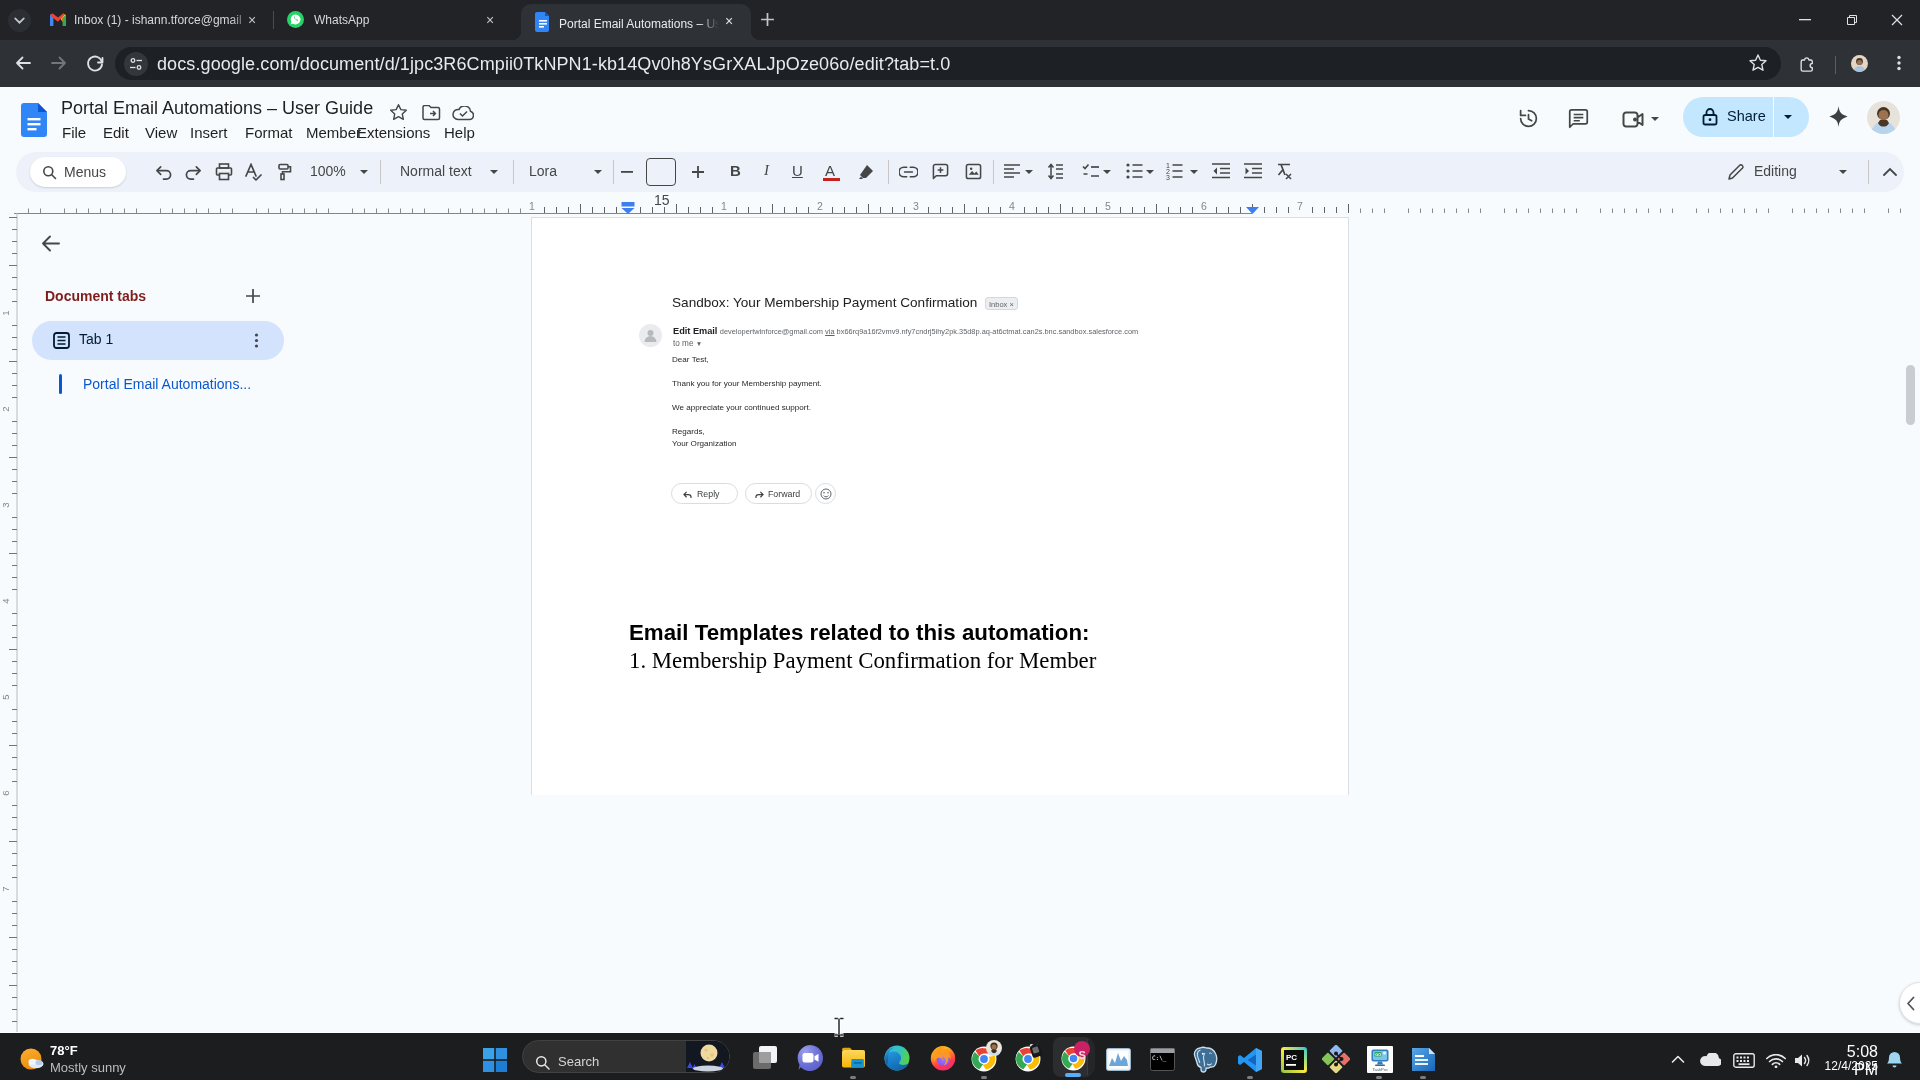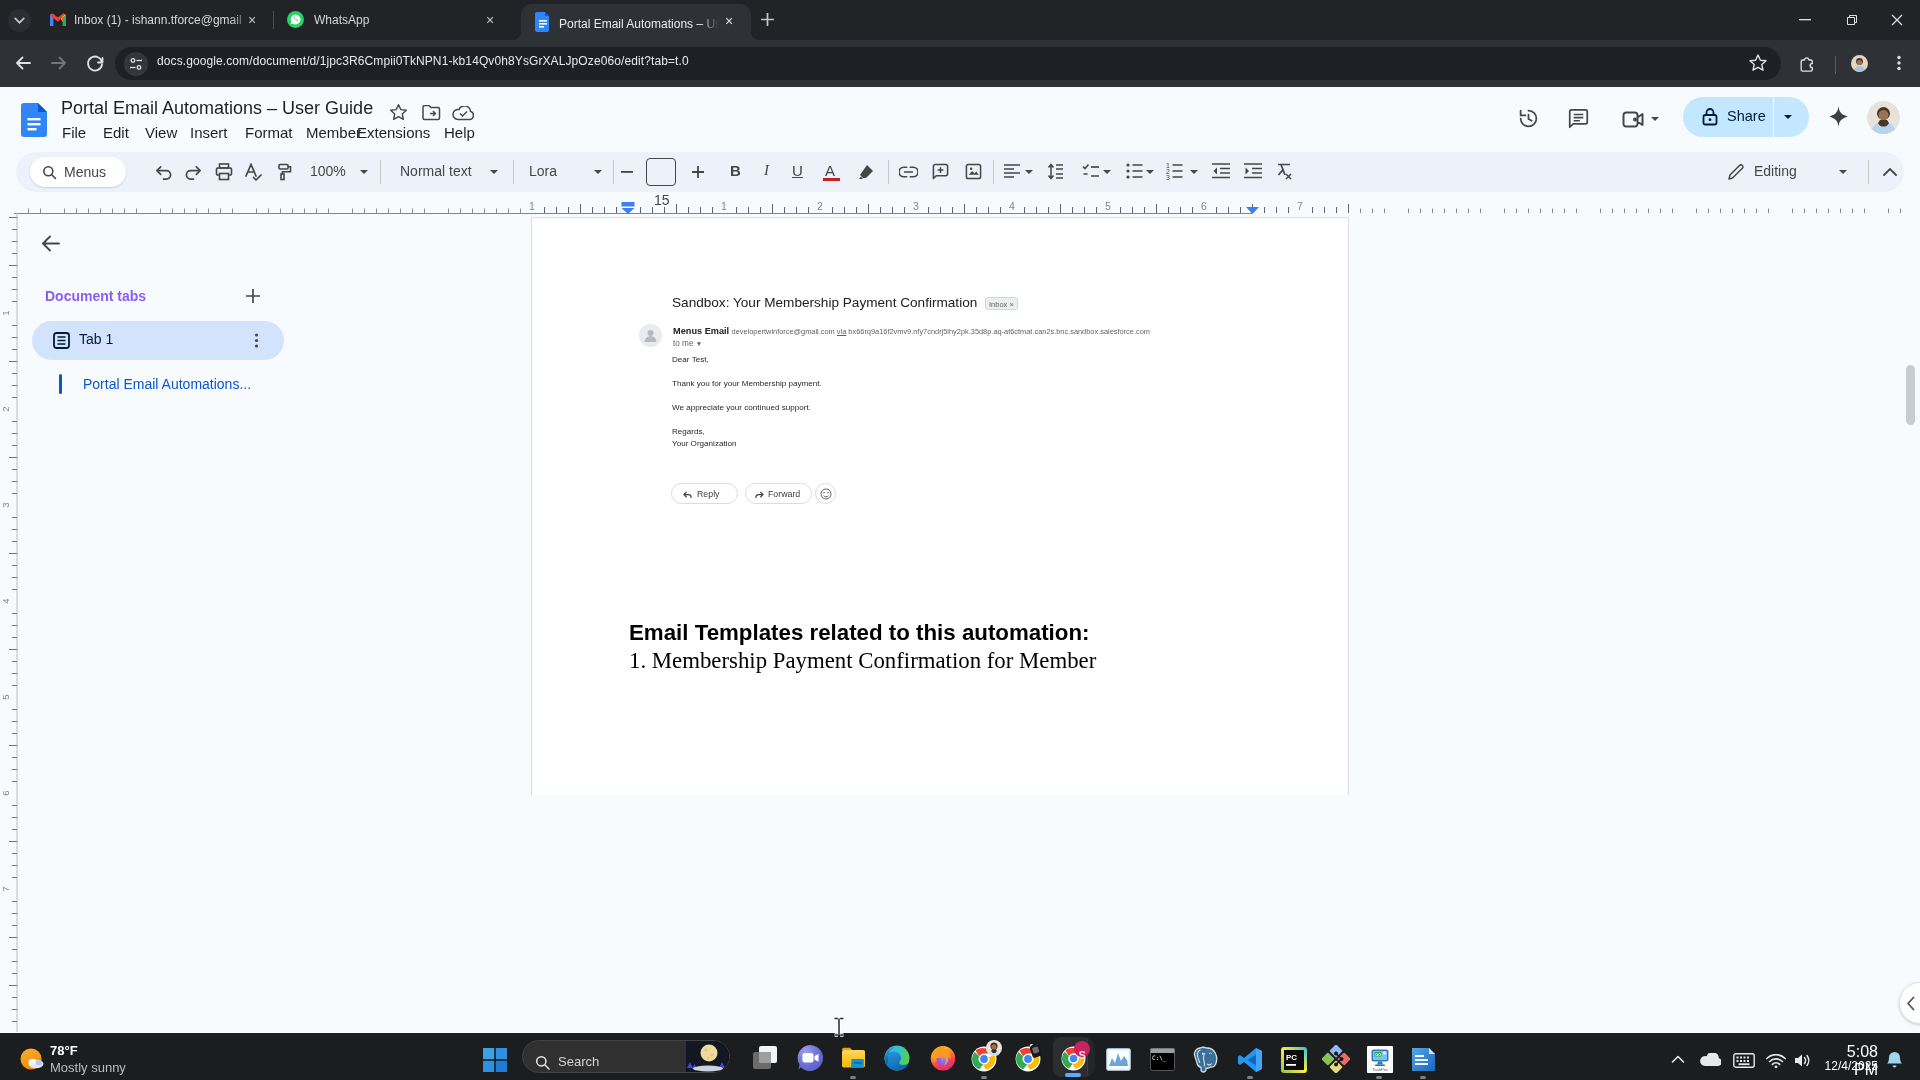--- a/index.html
+++ b/index.html
@@ -14,21 +14,21 @@
 .tabtitle { position:absolute; top:13px; font-size:12px; color:#d5d8da; white-space:nowrap; overflow:hidden; -webkit-mask-image:linear-gradient(to right, #000 88%, transparent); }
 .tabclose { position:absolute; top:12px; width:16px; height:16px; color:#c3c6c9; font-size:14px; line-height:16px; text-align:center; }
 #activetab { position:absolute; left:521px; top:4px; width:230px; height:36px; background:#2e3136; border-radius:10px 10px 0 0; }
 .tabdiv { position:absolute; top:11px; width:1px; height:18px; background:#4a4d51; }
 #newtab { position:absolute; left:760px; top:12px; }
 
 .winctl { position:absolute; }
 
 #omni { position:absolute; left:115px; top:47px; width:1666px; height:33px; border-radius:17px; background:#1d2024; }
 #omni .siteicon { position:absolute; left:9px; top:5px; width:24px; height:24px; border-radius:50%; background:#33373c; }
-#omni .url { position:absolute; left:42px; top:7px; font-size:12px; color:#e8eaed; letter-spacing:0.1px; }
+#omni .url { position:absolute; left:42px; top:7px; font-size:18px; color:#e8eaed; letter-spacing:0.1px; }
 .navic { position:absolute; top:47px; }
 
 #docs { position:absolute; left:0; top:87px; width:1920px; height:945px; background:#f8fbfd; overflow:hidden; }
 #docsicon { position:absolute; left:21px; top:16px; width:26px; height:34px; }
 #doctitle { position:absolute; left:61px; top:11px; font-size:18px; color:#1f1f1f; }
 .menurow { position:absolute; top:37px; font-size:15px; color:#1f1f1f; }
 
 #dtoolbar { position:absolute; left:16px; top:65px; width:1888px; height:40px; background:#edf2fa; border-radius:21px; }
 #menusbtn { position:absolute; left:14px; top:5px; width:96px; height:30px; background:#fff; border-radius:15px; box-shadow:0 1px 2px rgba(0,0,0,0.15); }
 #menusbtn span { position:absolute; left:34px; top:7px; font-size:14px; color:#444746; }
@@ -574,21 +574,21 @@
     <text x="0" y="0" font-size="9.5" fill="#80868b" text-anchor="middle" transform="translate(9,308) rotate(-90)">3</text>
     <text x="0" y="0" font-size="9.5" fill="#80868b" text-anchor="middle" transform="translate(9,404) rotate(-90)">4</text>
     <text x="0" y="0" font-size="9.5" fill="#80868b" text-anchor="middle" transform="translate(9,500) rotate(-90)">5</text>
     <text x="0" y="0" font-size="9.5" fill="#80868b" text-anchor="middle" transform="translate(9,596) rotate(-90)">6</text>
     <text x="0" y="0" font-size="9.5" fill="#80868b" text-anchor="middle" transform="translate(9,692) rotate(-90)">7</text>
   </svg>
 
   <svg class="abs" style="left:40px; top:146px;" width="21" height="21" viewBox="0 0 21 21">
       <path d="M19 10.5 H3 M10 3.5 L3 10.5 L10 17.5" stroke="#444746" stroke-width="1.9" fill="none" stroke-linecap="round" stroke-linejoin="round"></path>
     </svg>
-  <div class="abs" style="left:45px; top:201px; font-size:14px; font-weight:700; color:#8b5cf6;">Document tabs</div>
+  <div class="abs" style="left:45px; top:201px; font-size:14px; font-weight:700; color:#7f1d1d;">Document tabs</div>
   <svg class="abs" style="left:245px; top:201px;" width="16" height="16" viewBox="0 0 16 16">
       <path d="M8 1 V15 M1 8 H15" stroke="#444746" stroke-width="1.7"></path>
     </svg>
   <div id="tab1pill">
     <svg class="abs" style="left:21px; top:11px;" width="17" height="17" viewBox="0 0 17 17">
         <rect x="1" y="1" width="15" height="15" rx="2.5" stroke="#001d35" stroke-width="1.8" fill="none"></rect>
         <path d="M4.5 5 h8 M4.5 8.5 h8 M4.5 12 h8" stroke="#001d35" stroke-width="1.5"></path>
       </svg>
     <div class="abs" style="left:47px; top:10px; font-size:14px; font-weight:500; color:#001d35;">Tab 1</div>
     <svg class="abs" style="left:216px; top:11px;" width="17" height="17" viewBox="0 0 17 17">
@@ -601,21 +601,21 @@
   <div class="abs" style="left:83px; top:289px; font-size:14px; color:#0b57d0;">Portal Email Automations...</div>
 
   <div id="page">
 
     <div class="abs" style="left:140px; top:77px; font-size:13.6px; color:#202124;">Sandbox: Your Membership Payment Confirmation</div>
     <div class="abs" style="left:453px; top:79px; height:13px; background:#eceff1; border:1px solid #d5d8db; border-radius:3px; font-size:7.5px; color:#5f6368; padding:1.5px 3px;">Inbox ×</div>
     <div class="abs" style="left:107px; top:106px; width:23px; height:23px; border-radius:50%; background:#e9ebee;"><svg width="23" height="23" viewBox="0 0 23 23">
           <circle cx="11.5" cy="9" r="3" fill="#b6babf"></circle>
           <path d="M5.5 18 a6 6 0 0 1 12 0 Z" fill="#b6babf"></path>
         </svg></div>
-    <div class="abs" style="left:141px; top:108px; font-size:8.6px; color:#202124;"><b style="font-size:9.2px;">Menus Email</b> <span style="font-size:7.4px; color:#5f6368;">developertwinforce@gmail.com <u>via</u> bx66rq9a16f2vmv9.nfy7cndrj5ihy2pk.35d8p.aq-at6ctmat.can2s.bnc.sandbox.salesforce.com</span></div>
+    <div class="abs" style="left:141px; top:108px; font-size:8.6px; color:#202124;"><b style="font-size:9.2px;">Edit Email</b> <span style="font-size:7.4px; color:#5f6368;">developertwinforce@gmail.com <u>via</u> bx66rq9a16f2vmv9.nfy7cndrj5ihy2pk.35d8p.aq-at6ctmat.can2s.bnc.sandbox.salesforce.com</span></div>
     <div class="abs" style="left:141px; top:121px; font-size:8.2px; color:#5f6368;">to me <span style="font-size:6.5px;">▼</span></div>
     <div class="abs" style="left:140px; top:137px; font-size:8.1px; color:#26282b;">Dear Test,</div>
     <div class="abs" style="left:140px; top:161px; font-size:8.1px; color:#26282b;">Thank you for your Membership payment.</div>
     <div class="abs" style="left:140px; top:185px; font-size:8.1px; color:#26282b;">We appreciate your continued support.</div>
     <div class="abs" style="left:140px; top:209px; font-size:8.1px; color:#26282b;">Regards,</div>
     <div class="abs" style="left:140px; top:221px; font-size:8.1px; color:#26282b;">Your Organization</div>
     <div class="abs" style="left:139px; top:265px; width:67px; height:21px; border:1px solid #dadce0; border-radius:11px;">
       <svg class="abs" style="left:11px; top:6.5px;" width="9" height="8" viewBox="0 0 10 9">
           <path d="M4 1 L1 4 L4 7 M1 4 h5 a3 3 0 0 1 3 3 v1" stroke="#3c4043" stroke-width="1.3" fill="none"></path>
         </svg>

